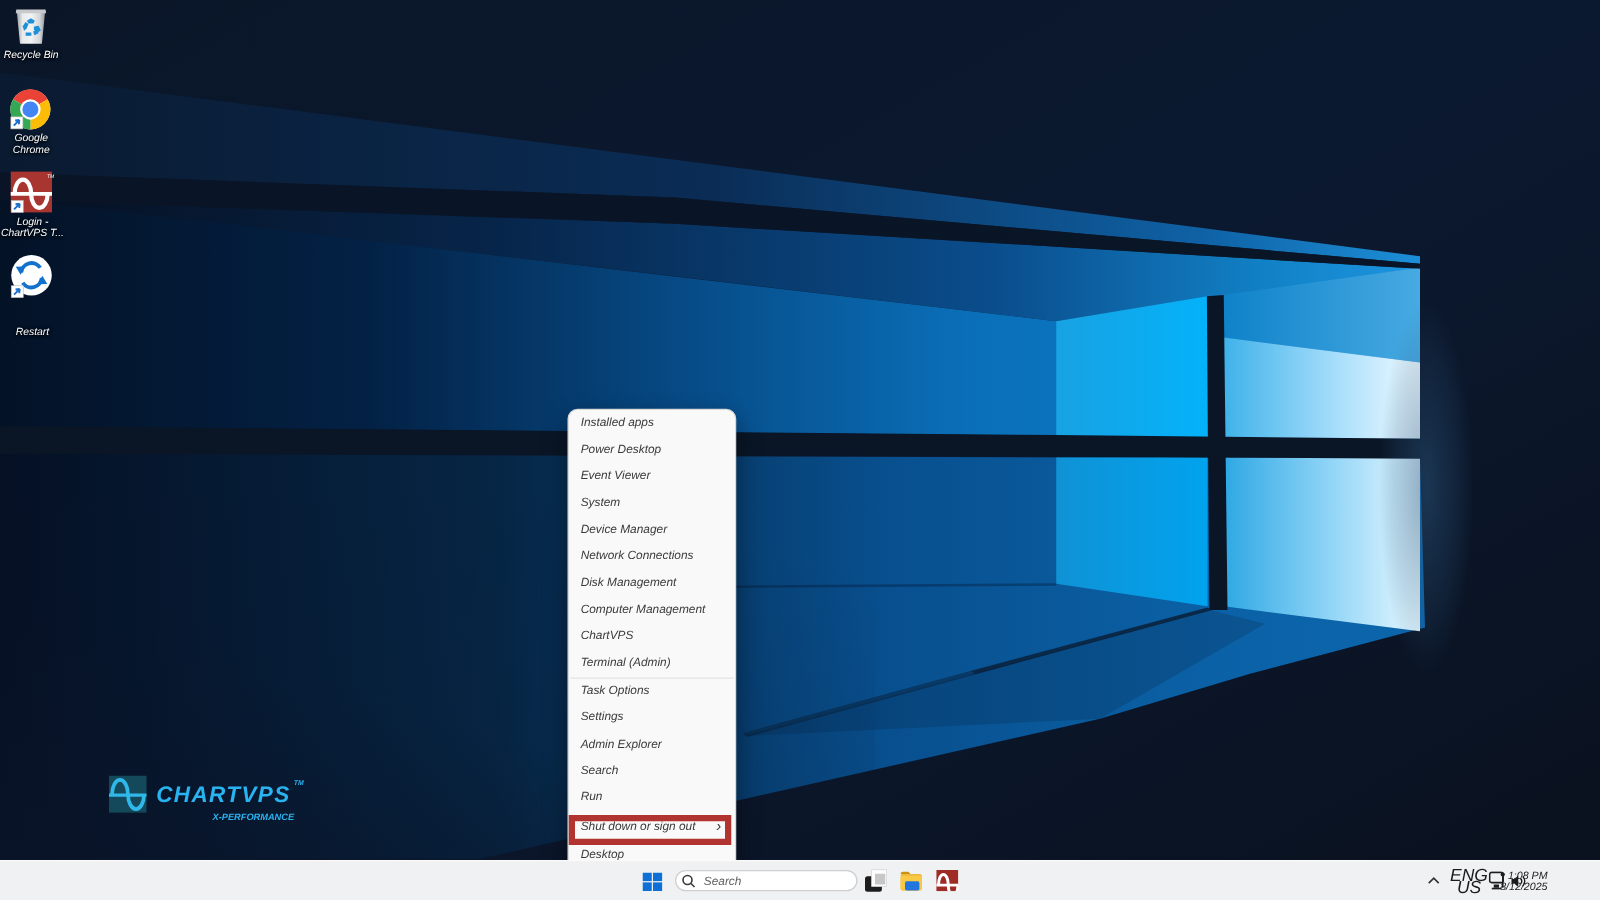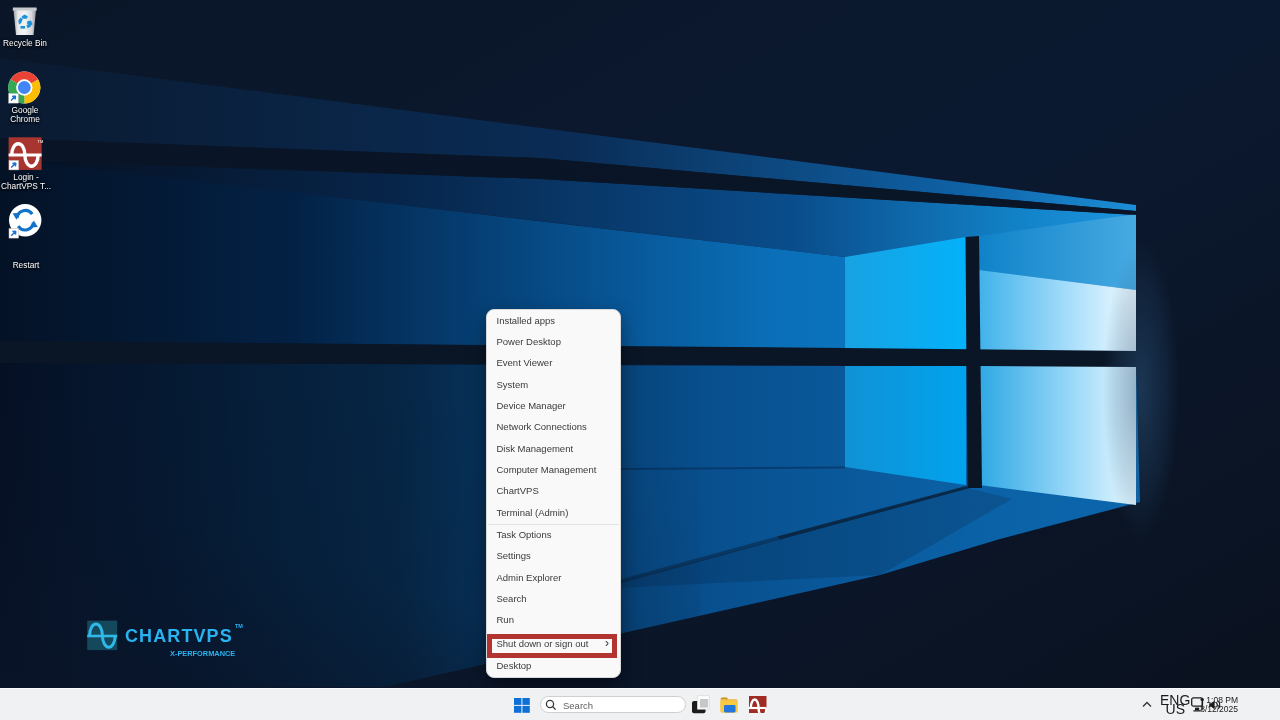--- a/index.html
+++ b/index.html
@@ -1,27 +1,27 @@
 <!DOCTYPE html>
 <html><head>
 <meta charset="utf-8">
 <style>
   * { margin:0; padding:0; box-sizing:border-box; }
   html,body { width:1280px; height:720px; overflow:hidden; font-family:"Liberation Sans", sans-serif; }
-  #stage { position:relative; width:1280px; height:704px; background:#b91c1c; }
+  #stage { position:relative; width:1280px; height:704px; background:#b91c1c;font-style:italic; }
   #wall { position:absolute; left:0; top:0; }
 
   
   .dicon { position:absolute; text-align:center; color:#fff; font-size:8.3px;
            text-shadow:0 1px 2px rgba(0,0,0,0.95), 0 0 3px rgba(0,0,0,0.8); line-height:9px; }
 
   
-  #menu { position:absolute; left:454px; top:309px; width:135px; height:369px;
+  #menu { position:absolute; left:454px; top:327px; width:135px; height:369px;
           background:#f9f9f9; border:1px solid #d9d9d9; border-radius:8px;
-          box-shadow:0 8px 20px rgba(0,0,0,0.4); padding-top:0.5px; font-size:9.5px; color:#3a3a3a;margin-left:32px; }
+          box-shadow:0 8px 20px rgba(0,0,0,0.4); padding-top:0.5px; font-size:9.5px; color:#3a3a3a; }
   .mi { height:21.35px; line-height:20.4px; padding-left:9.5px; white-space:nowrap; }
   .msep { height:1px; background:#e2e2e2; margin:0 1px; }
   #redbox { position:absolute; left:-0.5px; top:323.5px; width:130.5px; height:24px;
             border:5px solid #b23430; }
   .mi16 { height:24px; line-height:23px; padding-left:9.5px; position:relative; }
   .mi16 .chev { position:absolute; right:11px; top:0; font-size:12px; color:#333; }
 
   
   #taskbar { position:absolute; left:0; top:687.5px; width:1280px; height:32.5px;
              background:#f0f1f2; border-top:1px solid #fafafa; }

